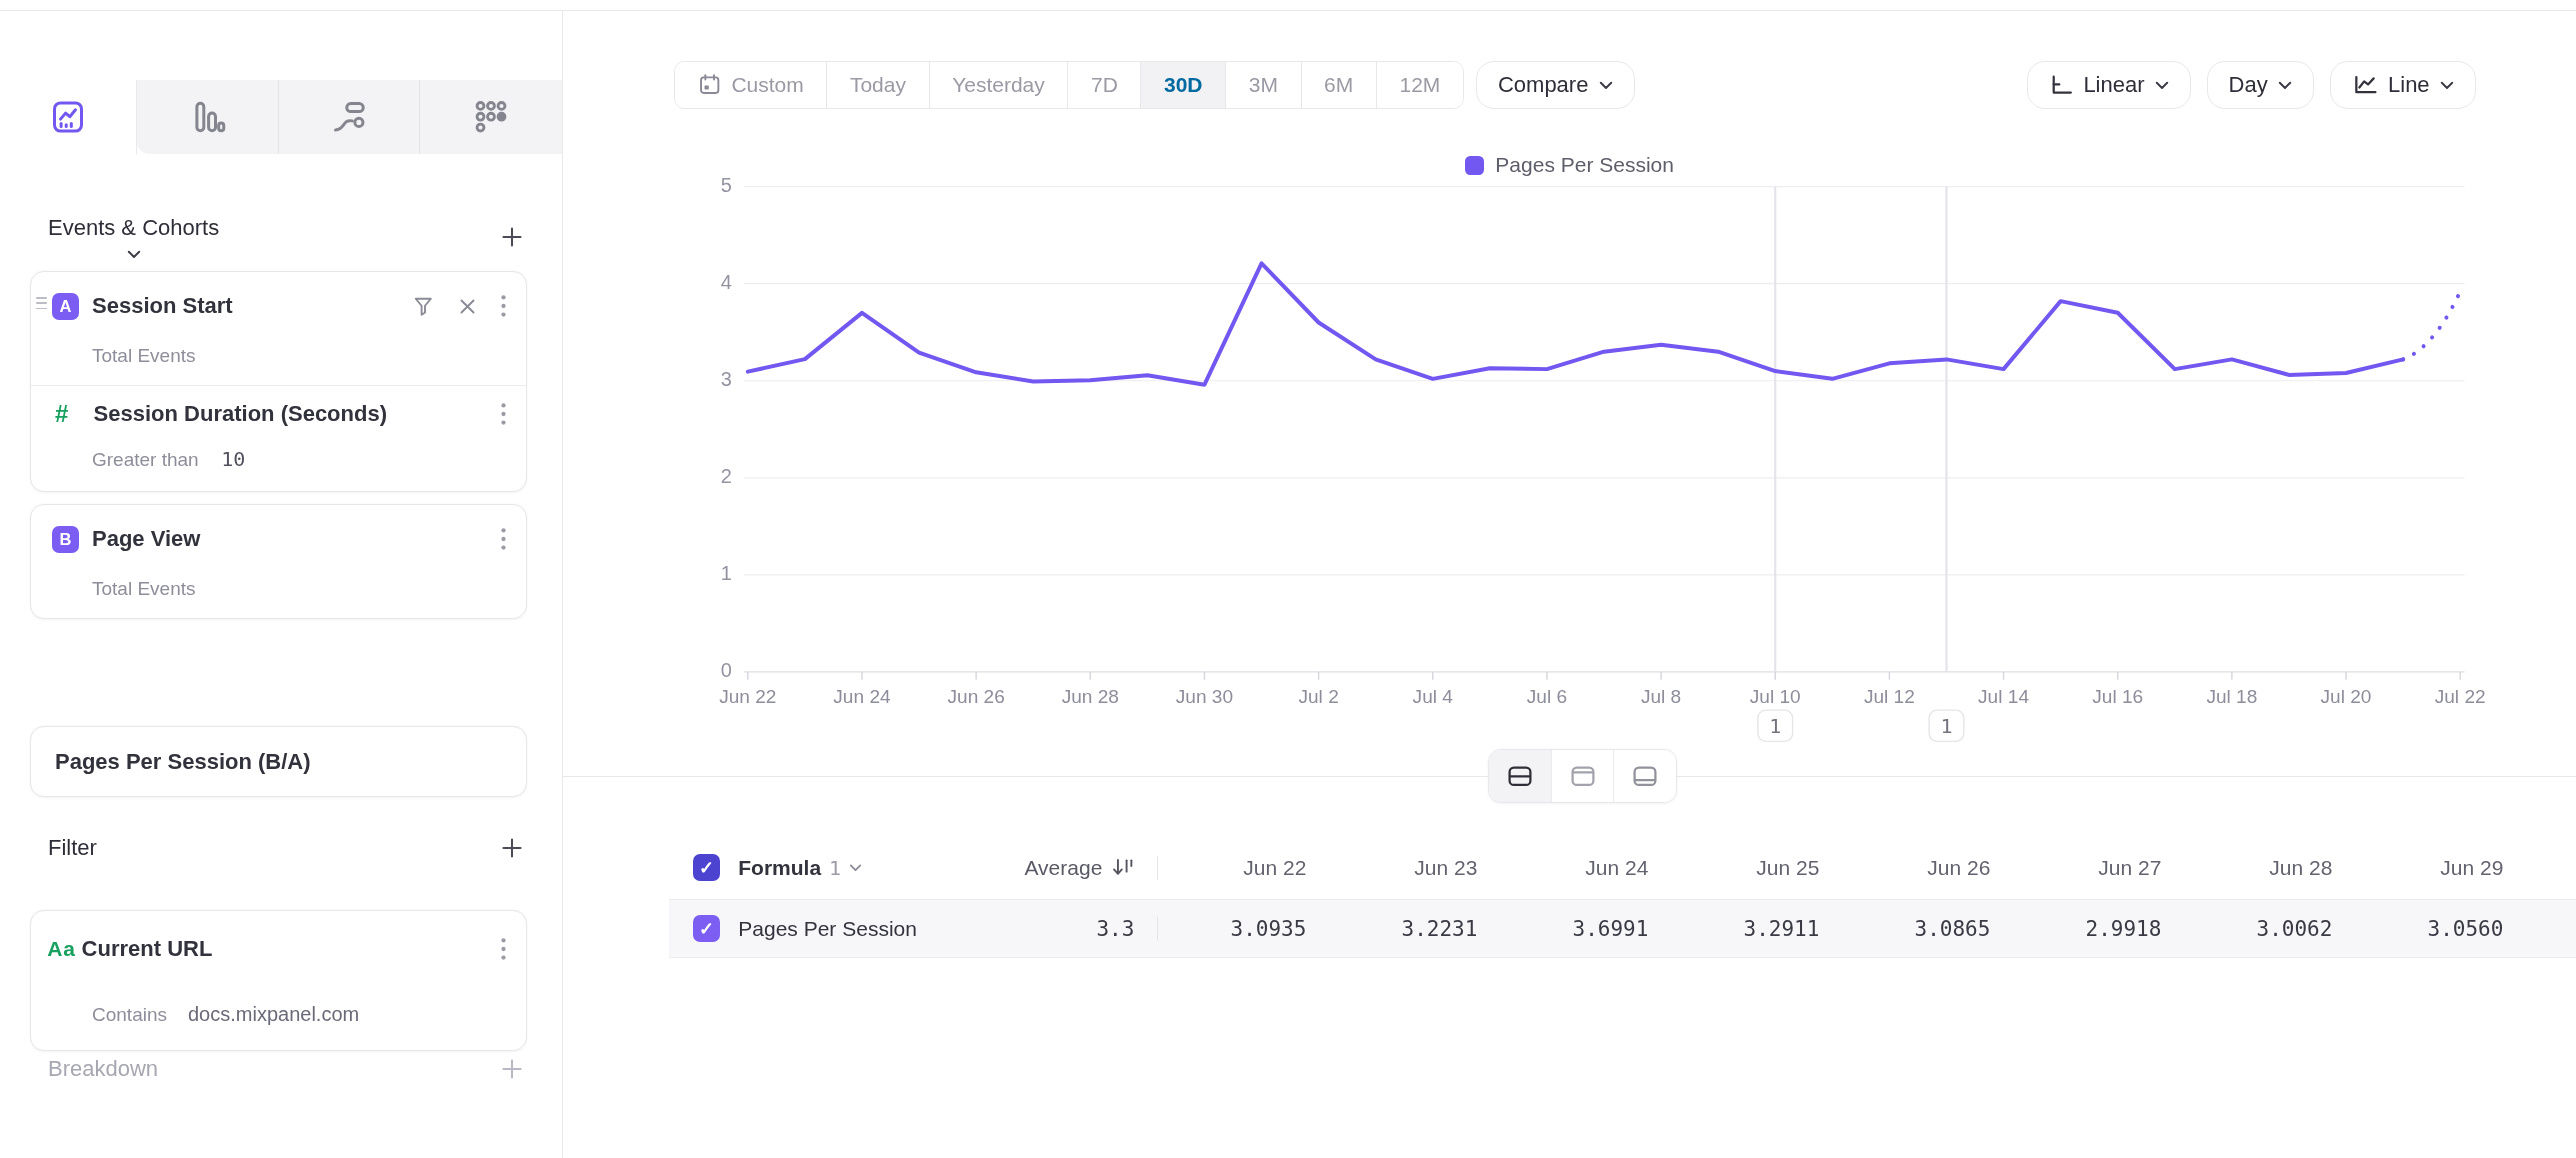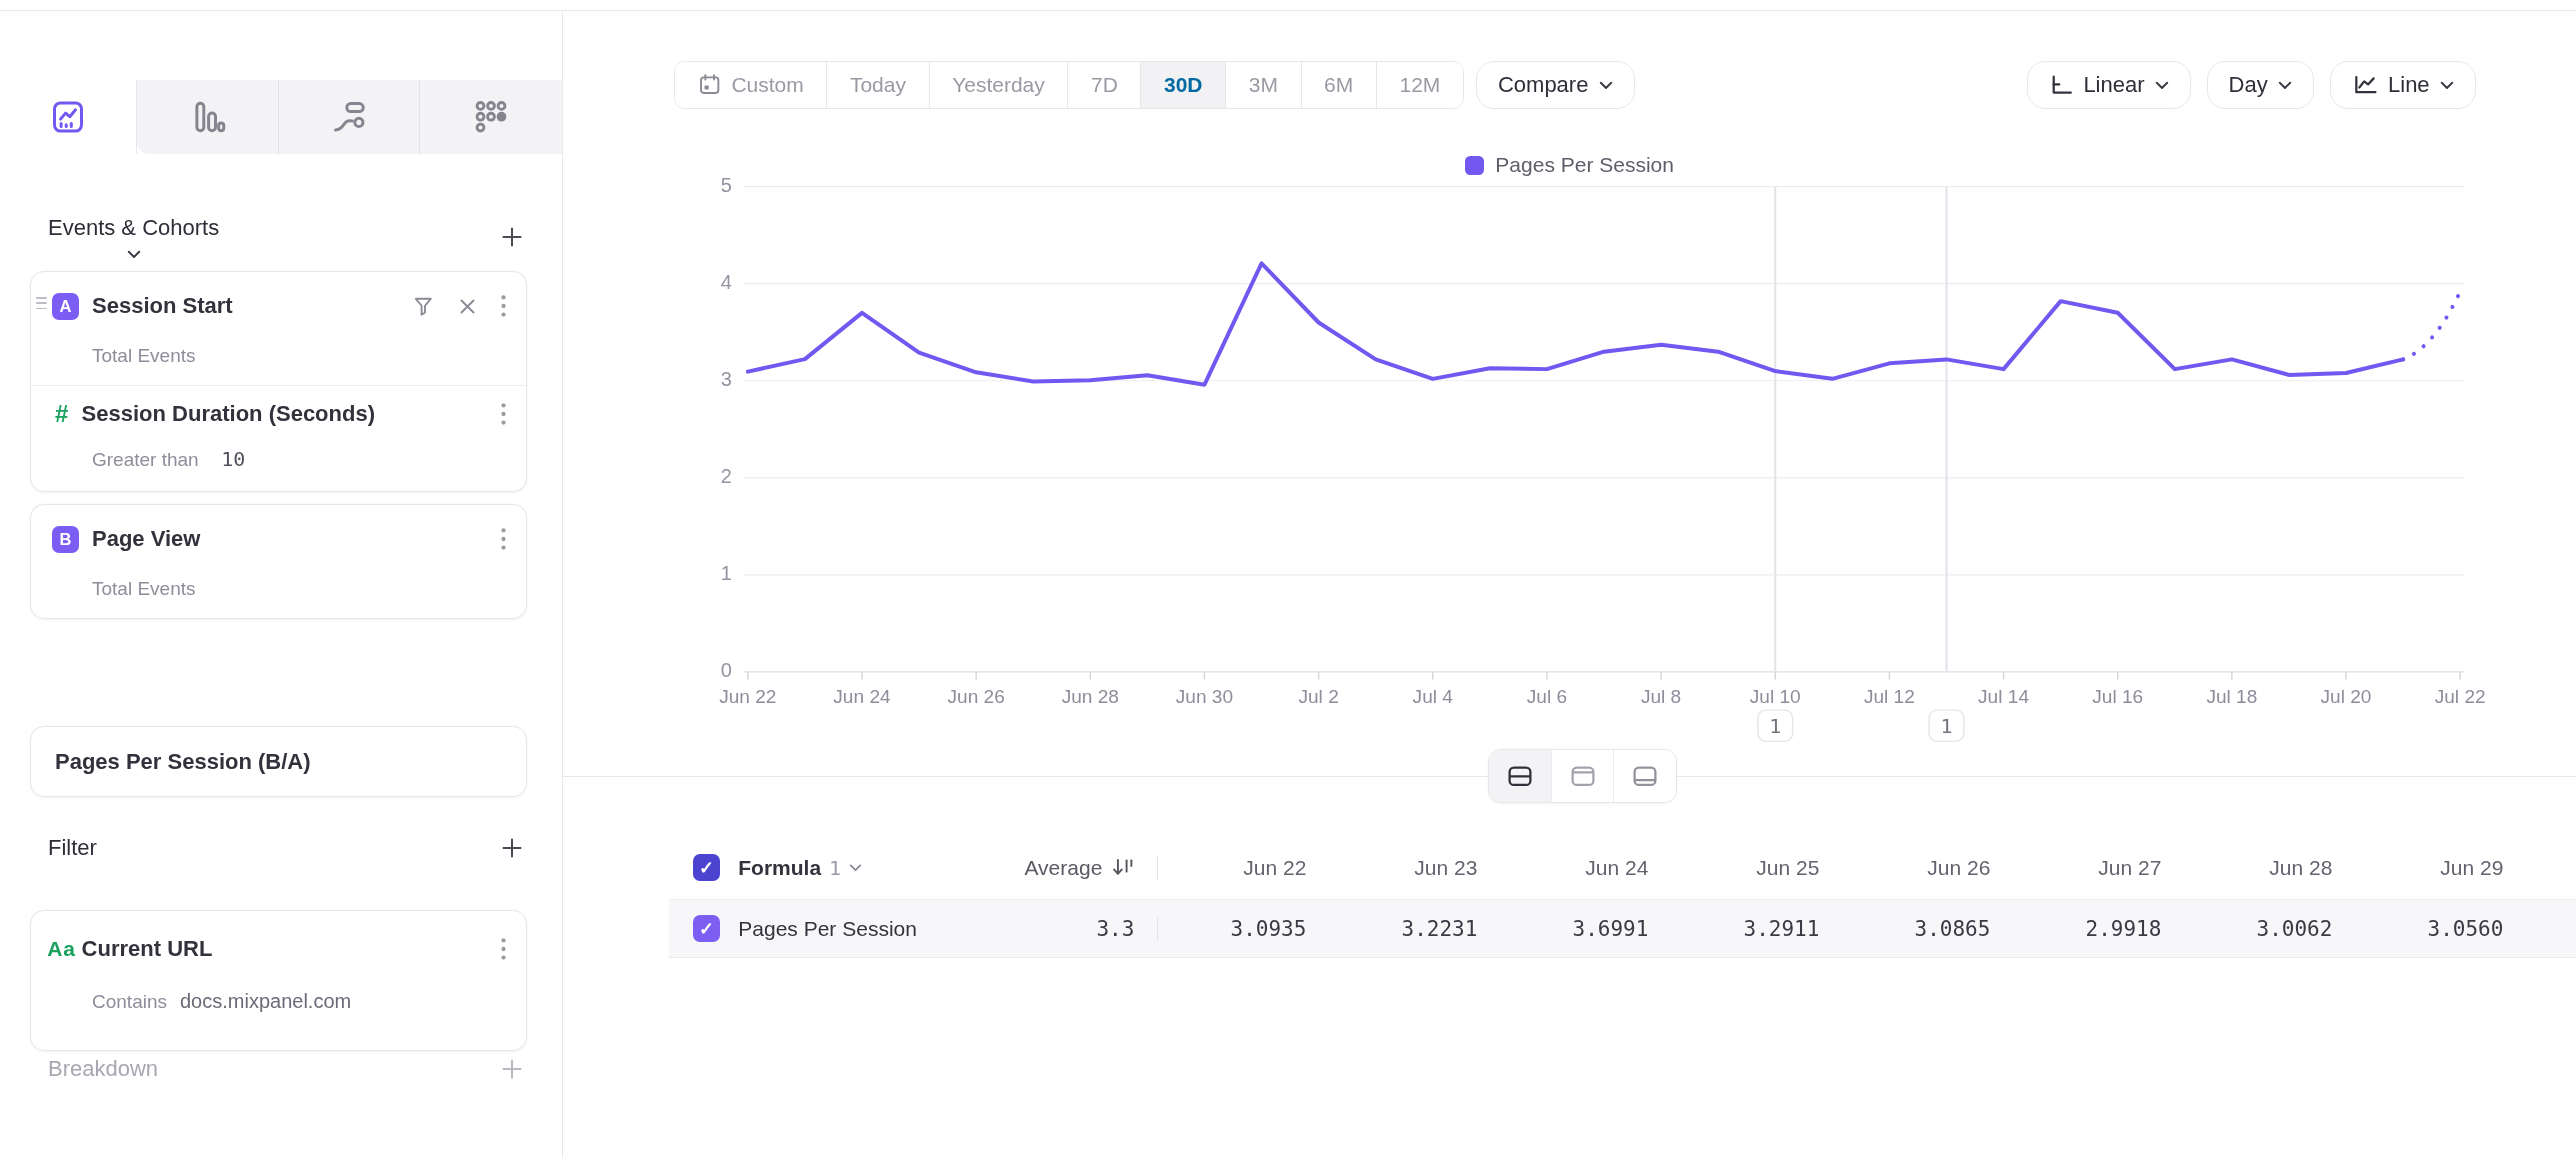--- a/index.html
+++ b/index.html
@@ -180,21 +180,21 @@
               <circle cx="4" cy="24" r="2.5" fill="#9b9ba6"></circle>
             </svg>
         </span>
       </div>
       <div class="event-sub">
         <span>Total Events</span>
       </div>
       <div class="card-divider"></div>
       <div class="event-row" style="height:56px;">
         <span class="glyph-icon hash">#</span>
-        <span class="event-title" style="margin-left:0;">Session Duration (Seconds)</span>
+        <span class="event-title" style="margin-left:12px;">Session Duration (Seconds)</span>
         <span class="row-icons">
           <svg class="icon" width="7" height="24" viewBox="0 0 8 28">
               <circle cx="4" cy="4" r="2.5" fill="#9b9ba6"></circle>
               <circle cx="4" cy="14" r="2.5" fill="#9b9ba6"></circle>
               <circle cx="4" cy="24" r="2.5" fill="#9b9ba6"></circle>
             </svg>
         </span>
       </div>
       <div class="event-sub" style="margin-top:4.3px;">
         <span>Greater than</span>
@@ -240,21 +240,21 @@
         <span class="glyph-icon aa">Aa</span>
         <span class="event-title" style="margin-left:0;">Current URL</span>
         <span class="row-icons">
           <svg class="icon" width="7" height="24" viewBox="0 0 8 28">
               <circle cx="4" cy="4" r="2.5" fill="#9b9ba6"></circle>
               <circle cx="4" cy="14" r="2.5" fill="#9b9ba6"></circle>
               <circle cx="4" cy="24" r="2.5" fill="#9b9ba6"></circle>
             </svg>
         </span>
       </div>
-      <div class="event-sub" style="margin-top:4px; gap:13px;">
+      <div class="event-sub" style="margin-top:17px; gap:21px;">
         <span>Contains</span>
         <span class="val" style="color:#6a6a78;">docs.mixpanel.com</span>
       </div>
     </div>
 
     <div class="section-header muted" style="top:1043px;">
       <span class="section-title">
           <span>Breakdown</span>
         </span>
       <span class="plusbtn">

